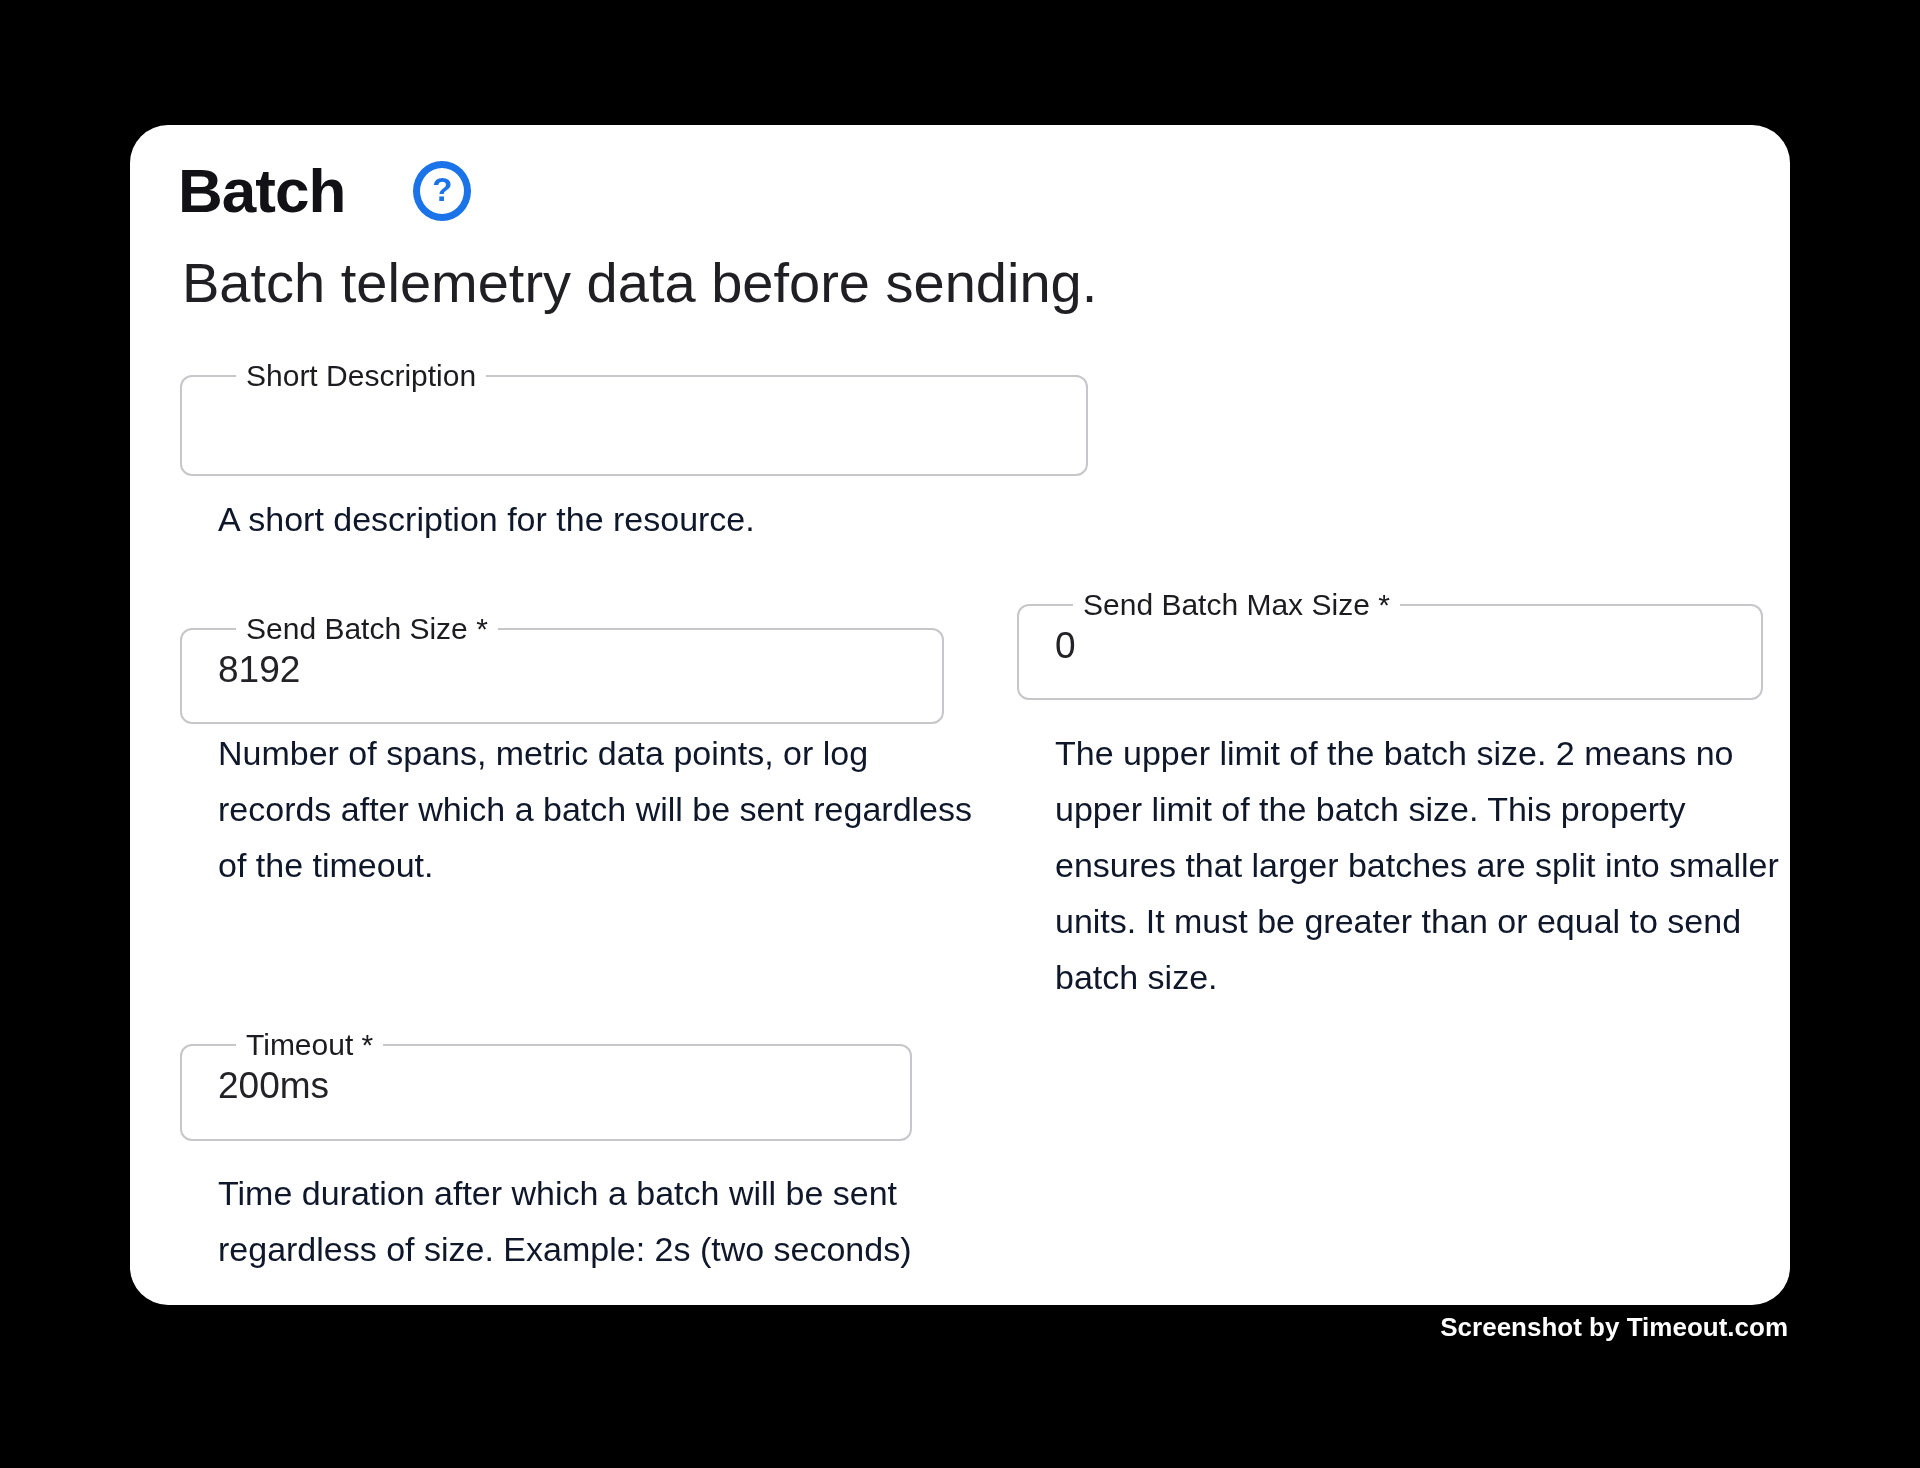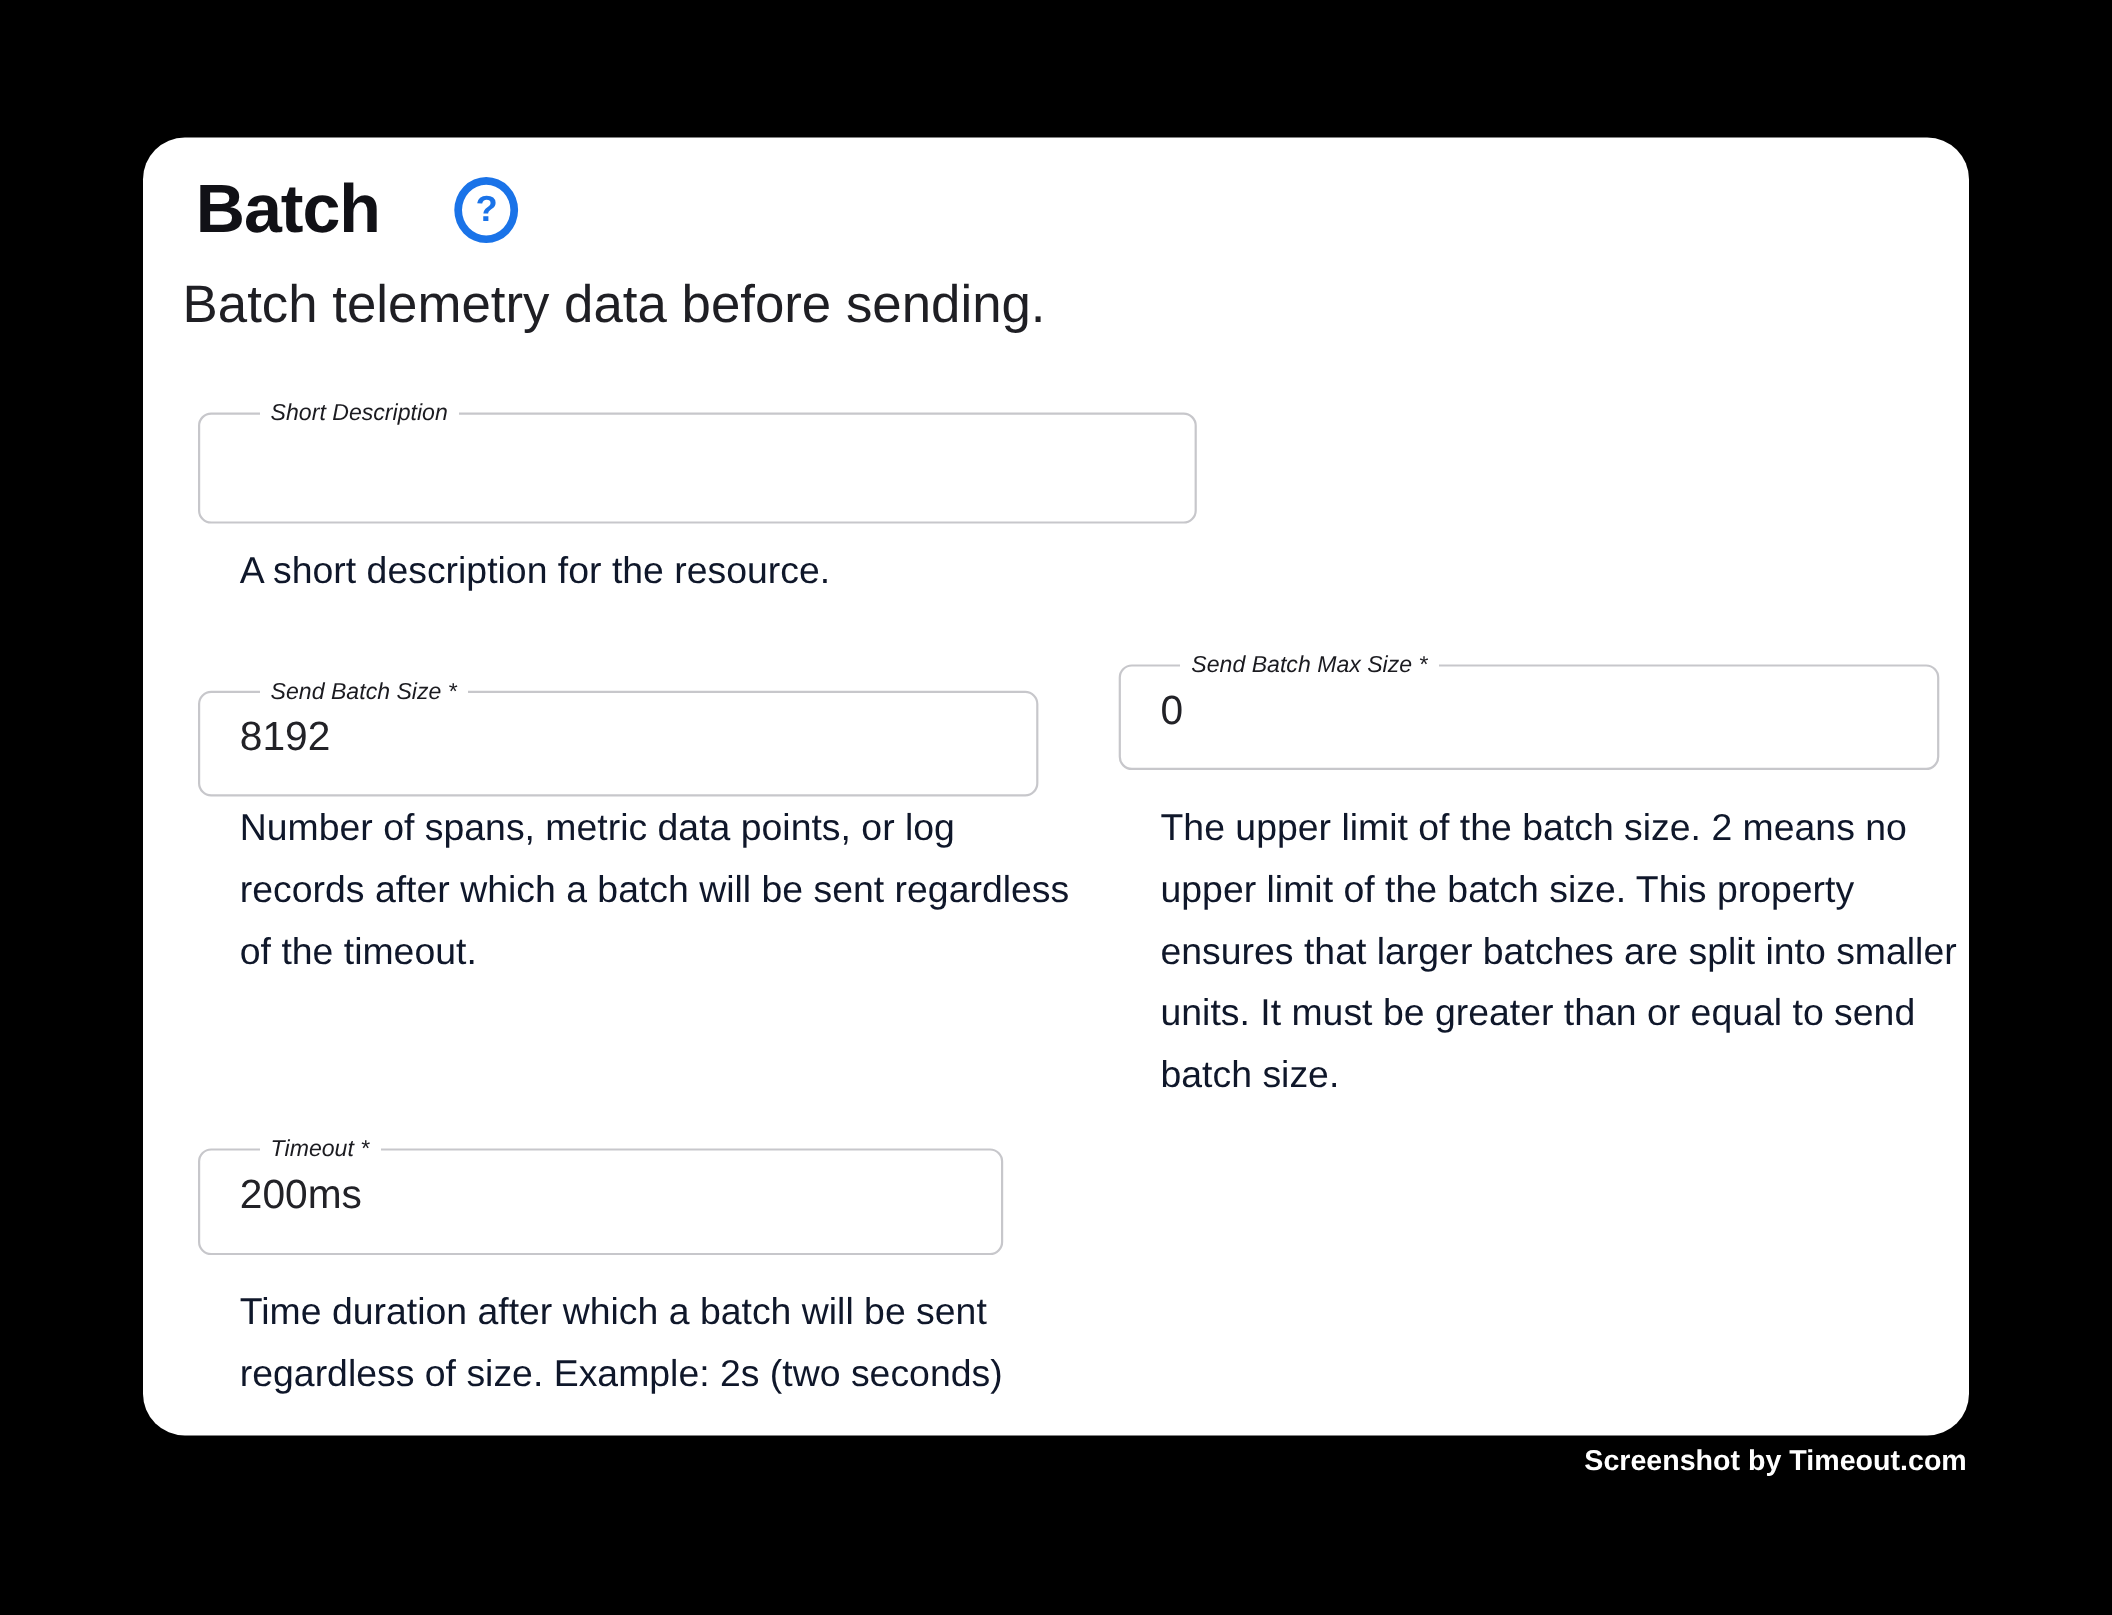--- a/index.html
+++ b/index.html
@@ -51,43 +51,42 @@
     font-weight: 700;
     font-size: 33px;
     line-height: 1;
     cursor: pointer;
     flex: 0 0 auto;
     padding-bottom: 2px;
     box-sizing: content-box;
   }
   .subtitle {
     position: absolute;
-    left: 36px;
+    left: 52px;
     top: 122px;
-    font-size: 48px;
+    font-size: 56px;
     color: #1f1f24;
     line-height: 1.3;
   }
   fieldset.tf {
     position: absolute;
     margin: 0;
     border: 2px solid #c7c7cb;
     border-radius: 12px;
     padding: 0 20px 0 36px;
     background: transparent;
     box-sizing: border-box;
   }
   fieldset.tf legend {
-    font-size: 21px;
+    font-size: 30px;
     color: #1b1b20;
     padding: 0 10px;
     margin-left: 18px;
     line-height: 32px;
     white-space: nowrap;
-    font-style: italic;
   }
   fieldset.tf input {
     border: none;
     outline: none;
     background: transparent;
     font-family: inherit;
     font-size: 37px;
     color: #222227;
     width: 96%;
     padding: 0;

